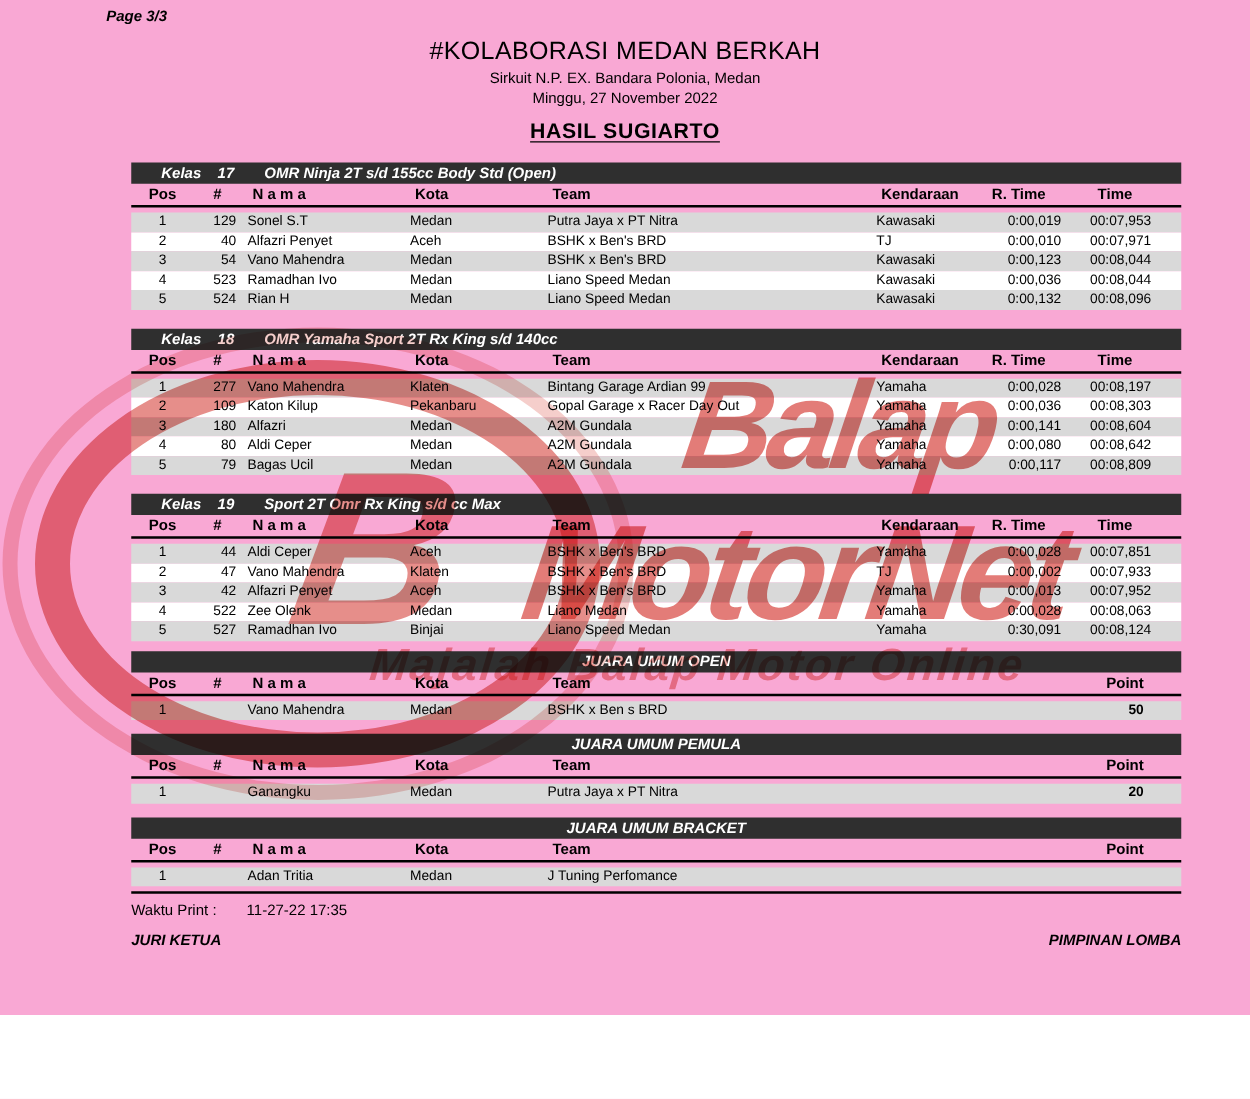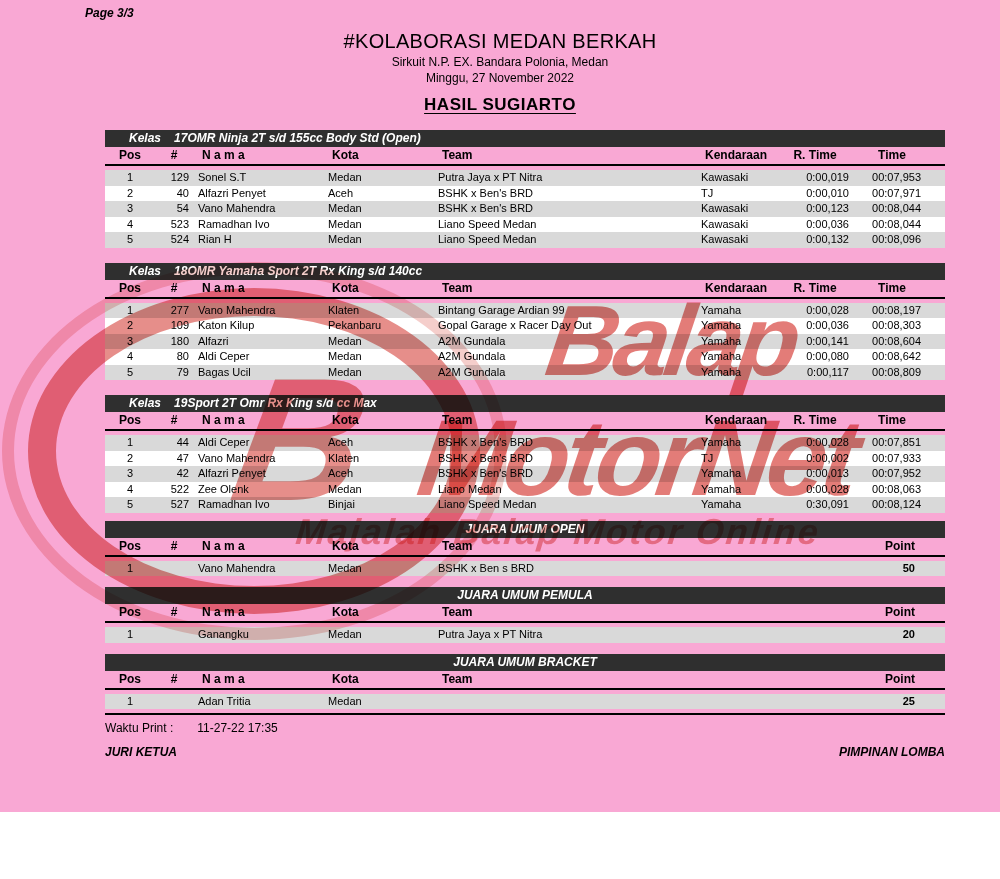--- a/index.html
+++ b/index.html
@@ -16,21 +16,21 @@
   .content{position:relative;margin-left:105px;width:840px;z-index:1;}
   .rtable{margin-top:0;}
   .rtable.first{margin-top:15px;}
   .rtable.gap-class{margin-top:15px;}
   .rtable.gap-pre-juara{margin-top:8px;}
   .rtable.gap-juara{margin-top:11px;}
   .bar{height:17px;line-height:17px;background:#2f2f2f;color:#fff;
        font-size:12px;font-weight:bold;font-style:italic;display:flex;}
   .bar .kelas-word{padding-left:24px;}
   .bar .kelas-num{margin-left:13px;}
-  .bar .kelas-title{}
+  .bar .kelas-title{margin-left:24px;}
   .bar.centered{justify-content:center;}
   .t-header{display:flex;border-bottom:2px solid #000;height:17px;}
   .t-header .cell{font-weight:bold;font-size:12px;line-height:17px;}
   .t-rows{margin-top:4px;}
   .t-row{display:flex;height:15.5px;}
   .t-row.striped{background:#d9d9d9;}
   .t-row.plain{background:#ffffff;}
   .t-row .cell{font-size:11px;line-height:15.5px;white-space:nowrap;overflow:hidden;}
   .col-pos{width:50px;text-align:center;}
   .col-num{width:38px;text-align:right;padding-right:4px;box-sizing:border-box;}
@@ -356,21 +356,21 @@
           <div class="cell col-kota">Kota</div>
           <div class="cell col-team">Team</div>
           <div class="cell col-point">Point</div>
         </div>
       <div class="t-rows">
           <div class="t-row striped">
             <div class="cell col-pos">1</div>
             <div class="cell col-num"></div>
             <div class="cell col-nama">Adan Tritia</div>
             <div class="cell col-kota">Medan</div>
-            <div class="cell col-point">25</div>
+            <div class="cell col-team">J Tuning Perfomance</div>
           </div>
         </div>
       <div class="end-line"></div>
     </section>
 
     <div class="print-row">
       <span>Waktu Print :</span>
       <span class="pv">11-27-22 17:35</span>
     </div>
 

